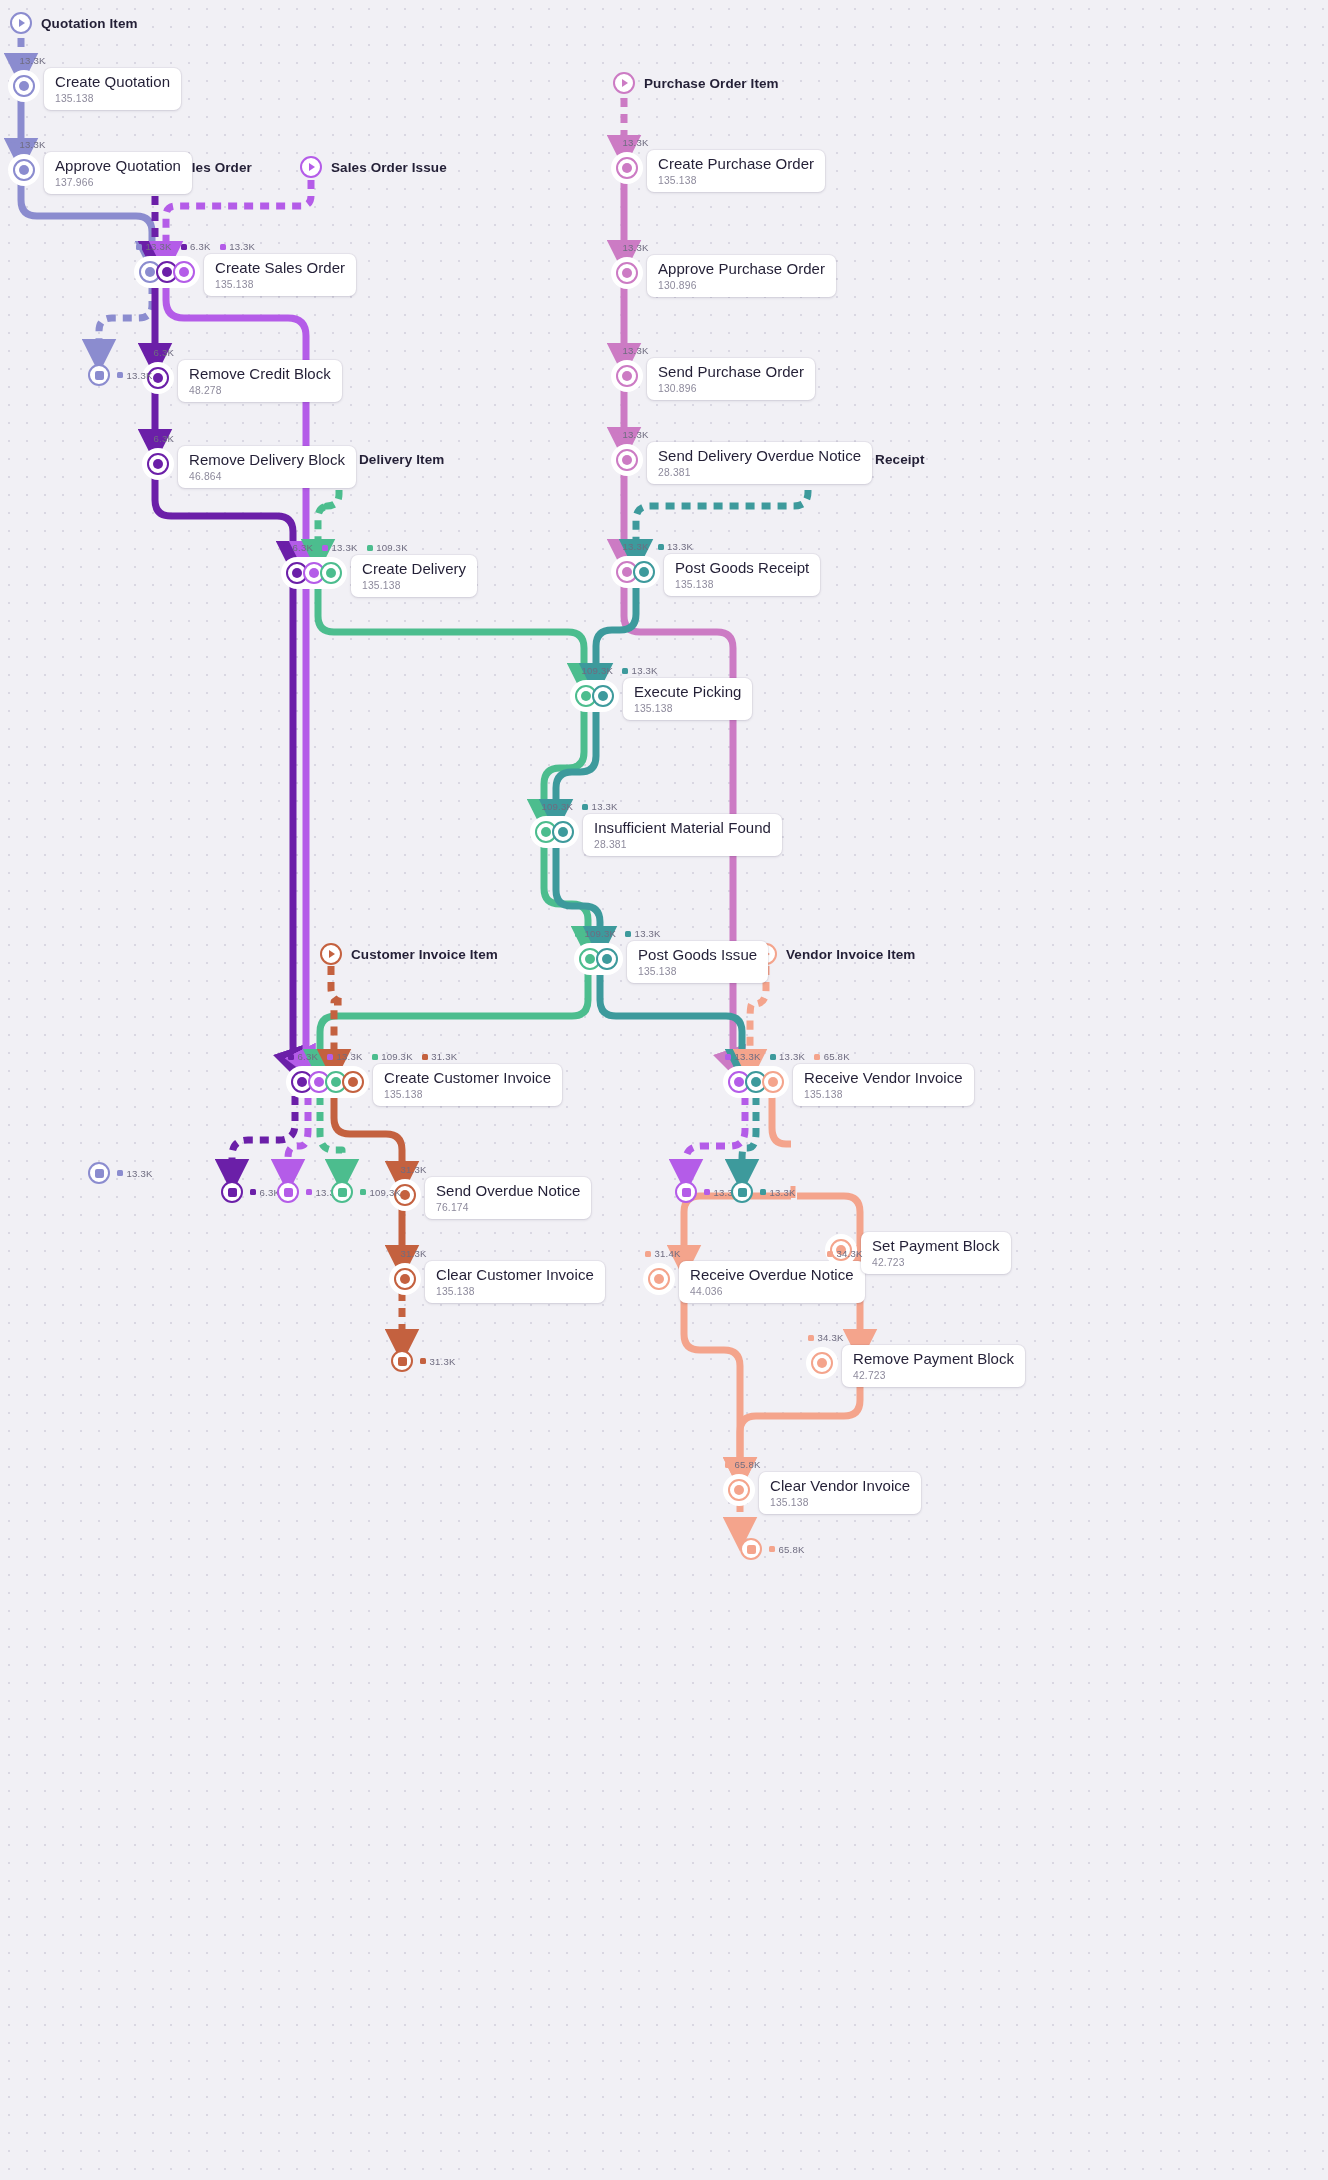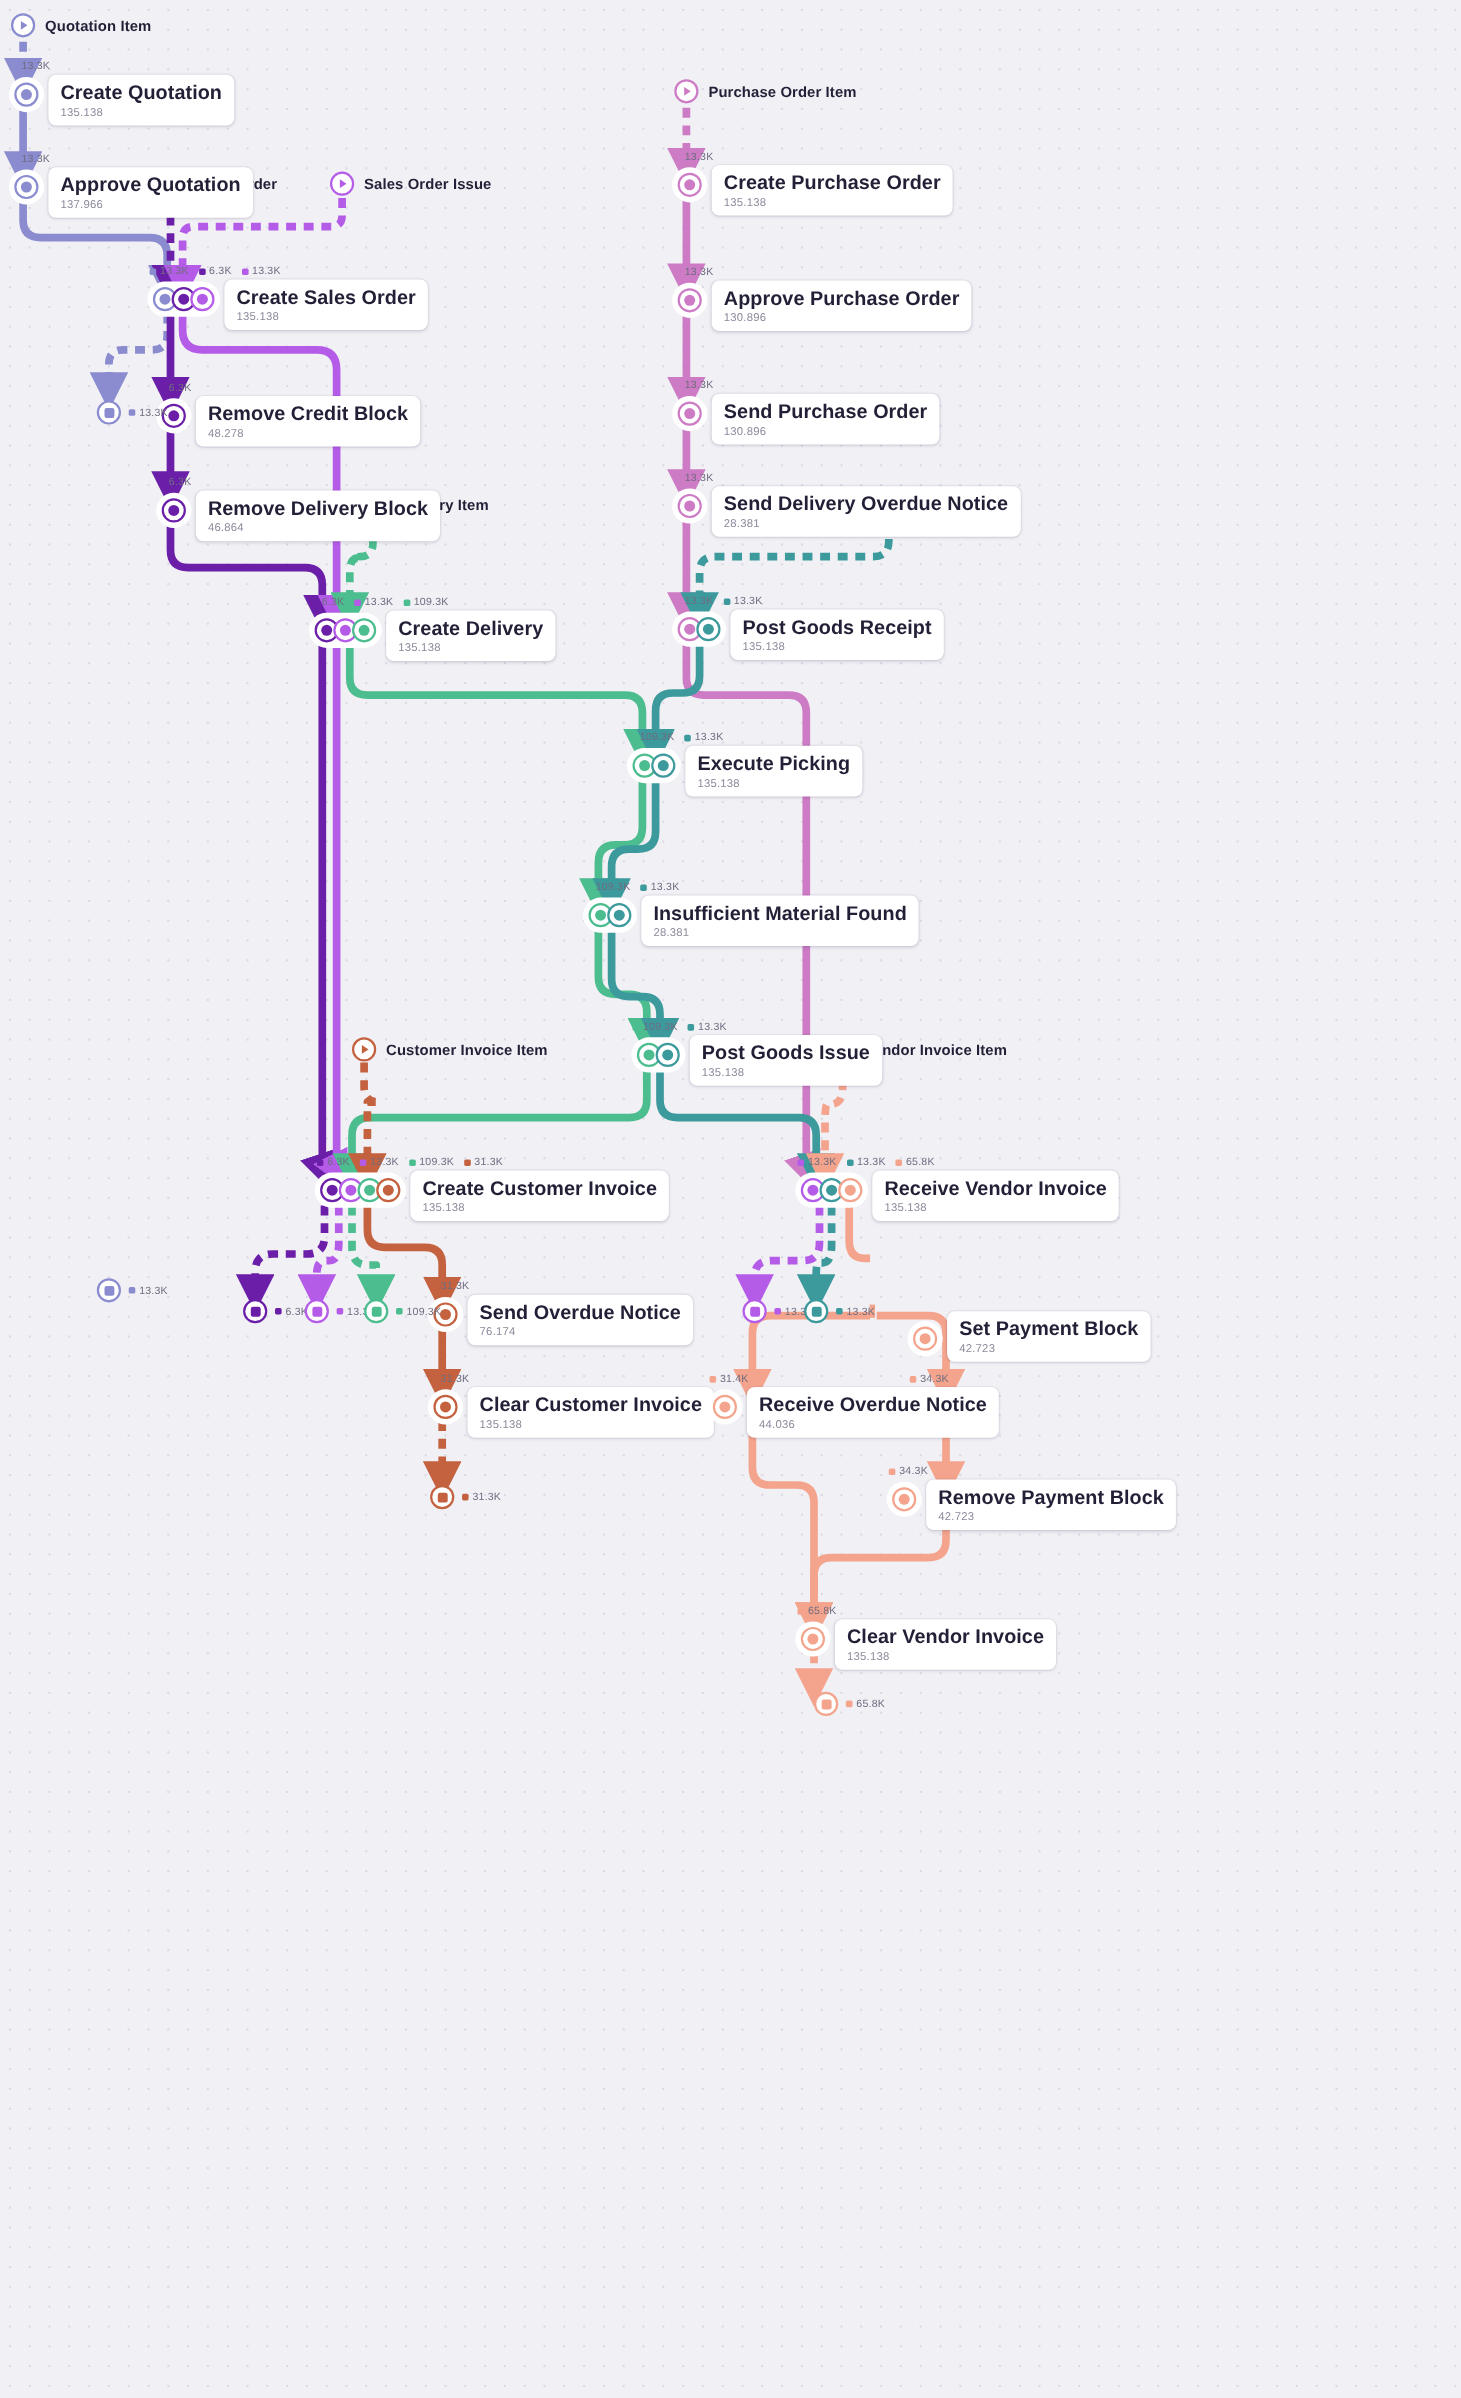--- a/index.html
+++ b/index.html
@@ -51,21 +51,21 @@
   }
   .node .dots .ringwrap:first-child{ margin-left:0; }
   .node .dots .core{ width:10px;height:10px;border-radius:50%; background:currentColor; }
 
   .card{
     background:#fff; border-radius:7px;
     box-shadow:0 1px 3px rgba(30,25,60,.13), 0 0 0 1px rgba(40,30,80,.045);
     padding:5px 11px 6px 11px; margin-left:6px; margin-top:-4px;
     min-width:72px;
   }
-  .card .t{ font-size:18px; font-weight:700; color:#231f36; white-space:nowrap; line-height:1.25; letter-spacing:.05px;}
+  .card .t{ font-size:15px; font-weight:400; color:#231f36; white-space:nowrap; line-height:1.25; letter-spacing:.05px;}
   .card .v{ font-size:10.3px; color:#8d8a9c; margin-top:1px; letter-spacing:.2px;}
 
   
   .badges{ position:absolute; display:flex; gap:9px; align-items:center; z-index:8; }
   .badge{ display:flex; align-items:center; gap:3.5px; }
   .badge i{ width:6px;height:6px;border-radius:1.5px; display:block; }
   .badge span{ font-size:9.6px; color:#6f6c80; letter-spacing:.2px; white-space:nowrap;}
 
   
   .endpt{ position:absolute; z-index:7; display:flex; align-items:center; gap:7px;}
@@ -620,21 +620,21 @@
           <div class="t">Receive Overdue Notice</div>
           <div class="v">44.036</div>
         </div>
       </div>
       <div class="badges" style="left: 827px; top: 1248px;">
         <div class="badge">
           <i style="background: rgb(244, 164, 140);"></i>
           <span>34.3K</span>
         </div>
       </div>
-      <div class="node" style="left: 827px; top: 1196px; align-items: center;">
+      <div class="node" style="left: 827px; top: 1236px;">
         <div class="dots">
           <div class="ringwrap" style="color: rgb(244, 164, 140);">
             <div class="core"></div>
           </div>
         </div>
         <div class="card">
           <div class="t">Set Payment Block</div>
           <div class="v">42.723</div>
         </div>
       </div>

